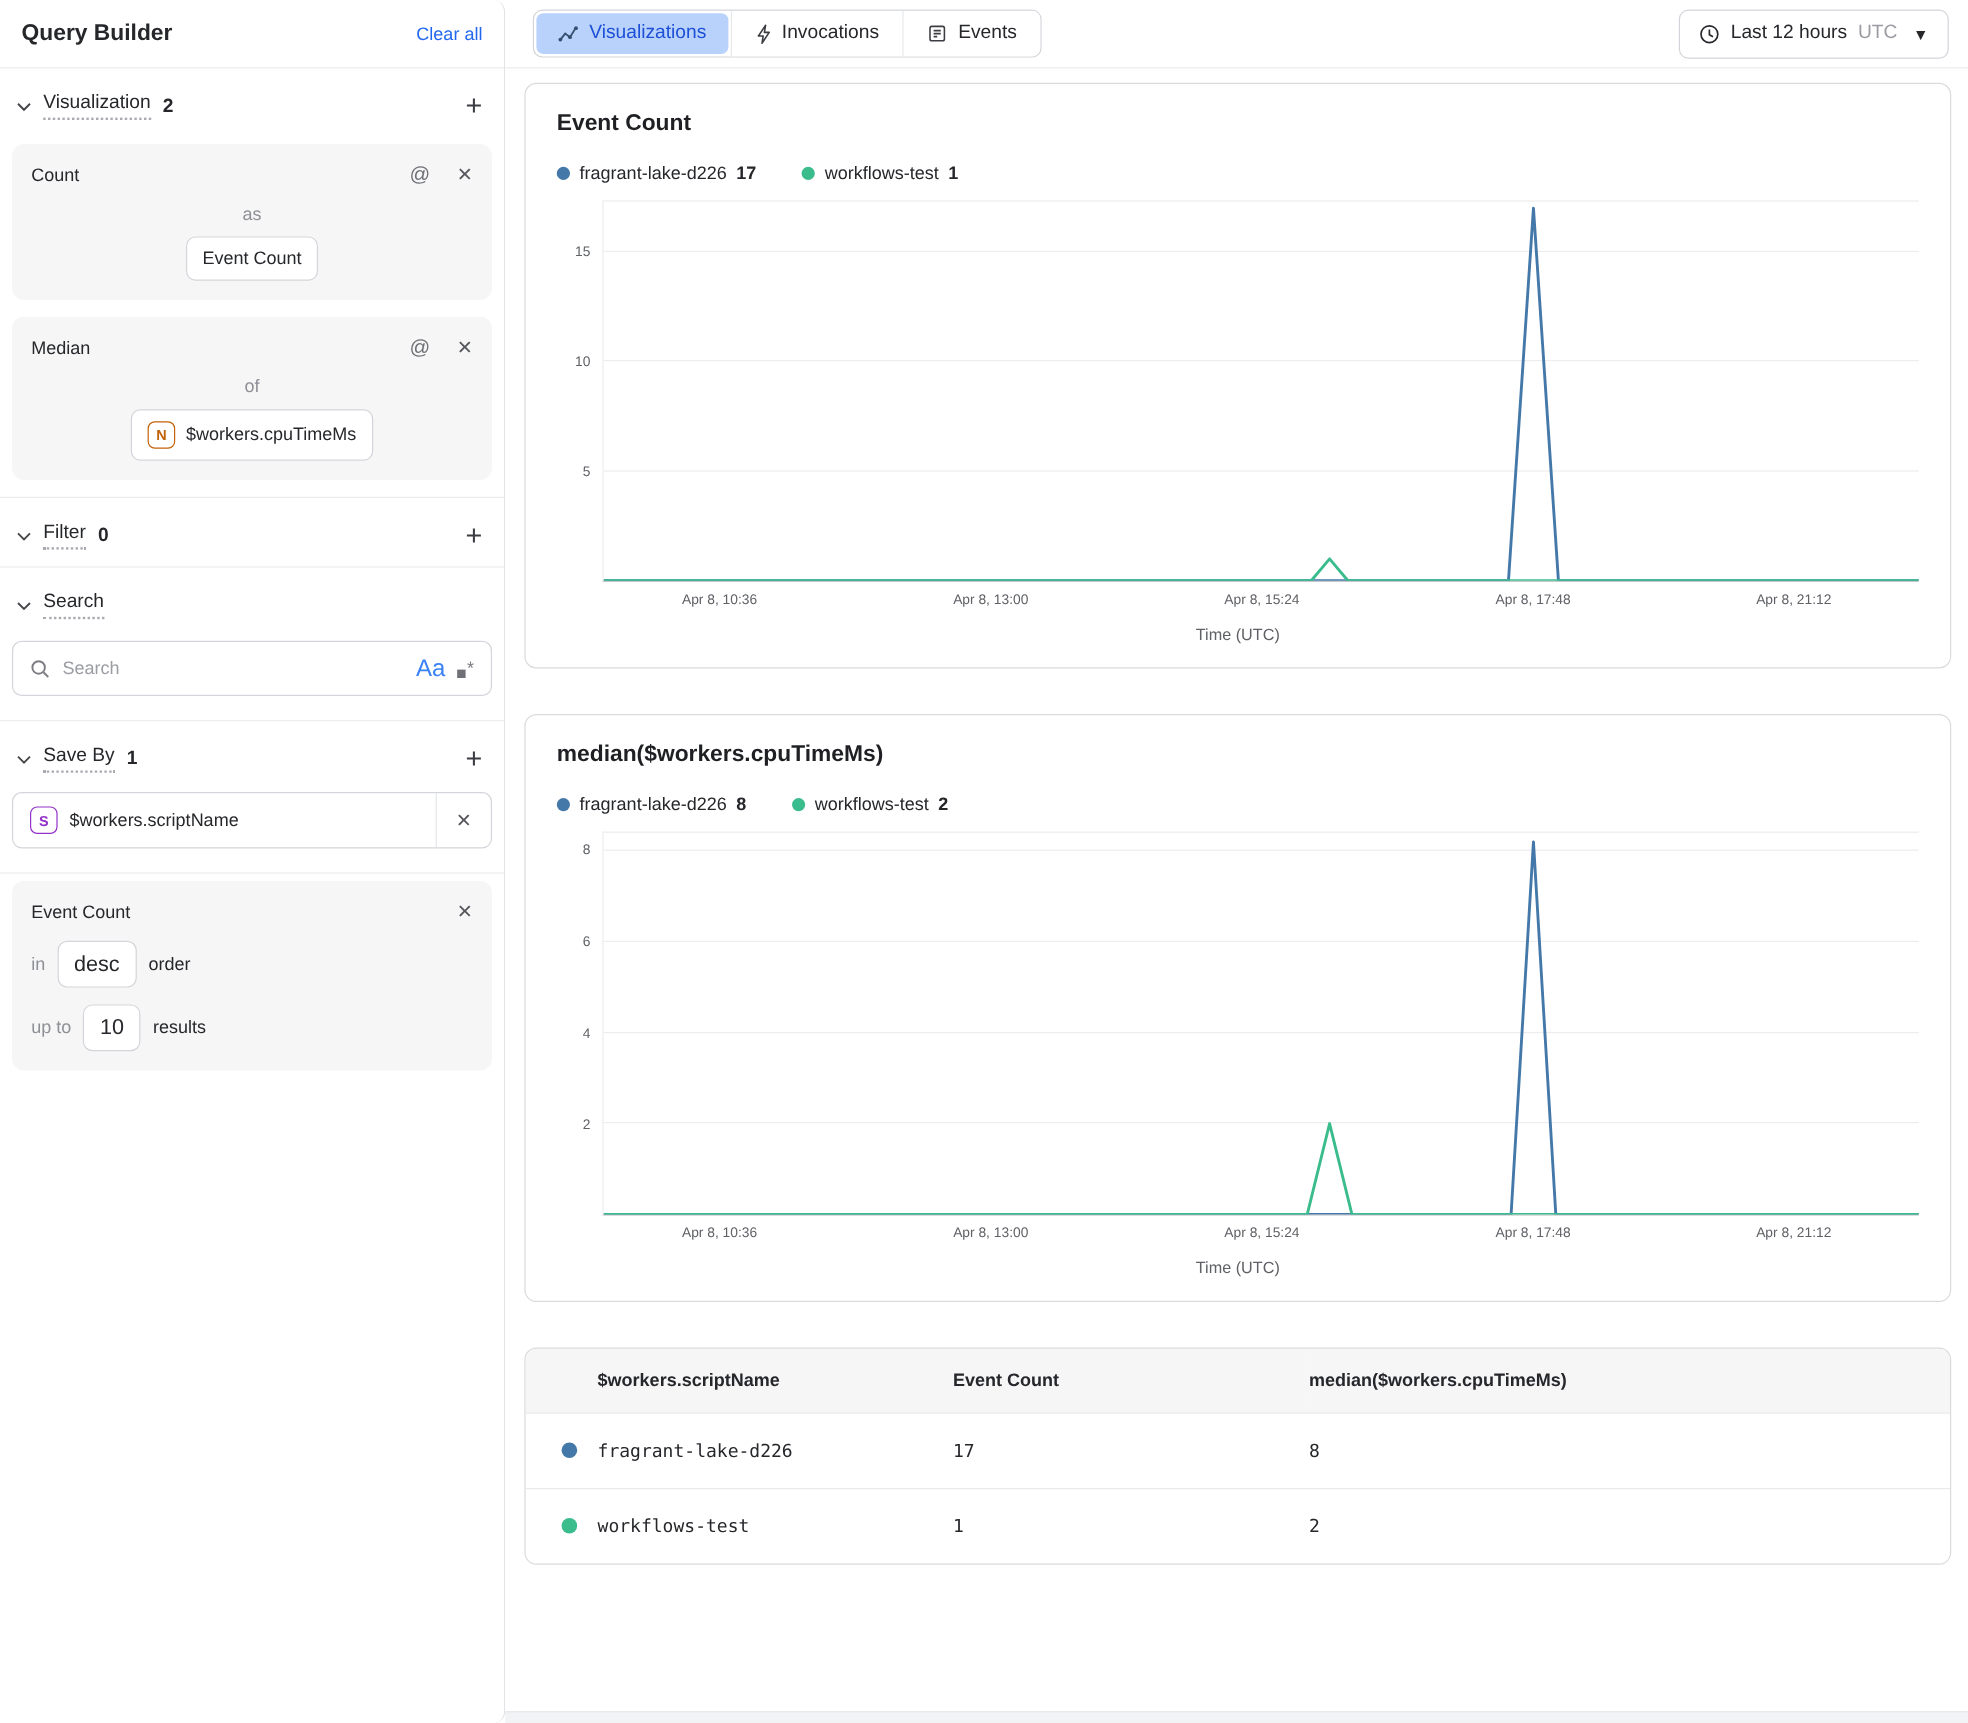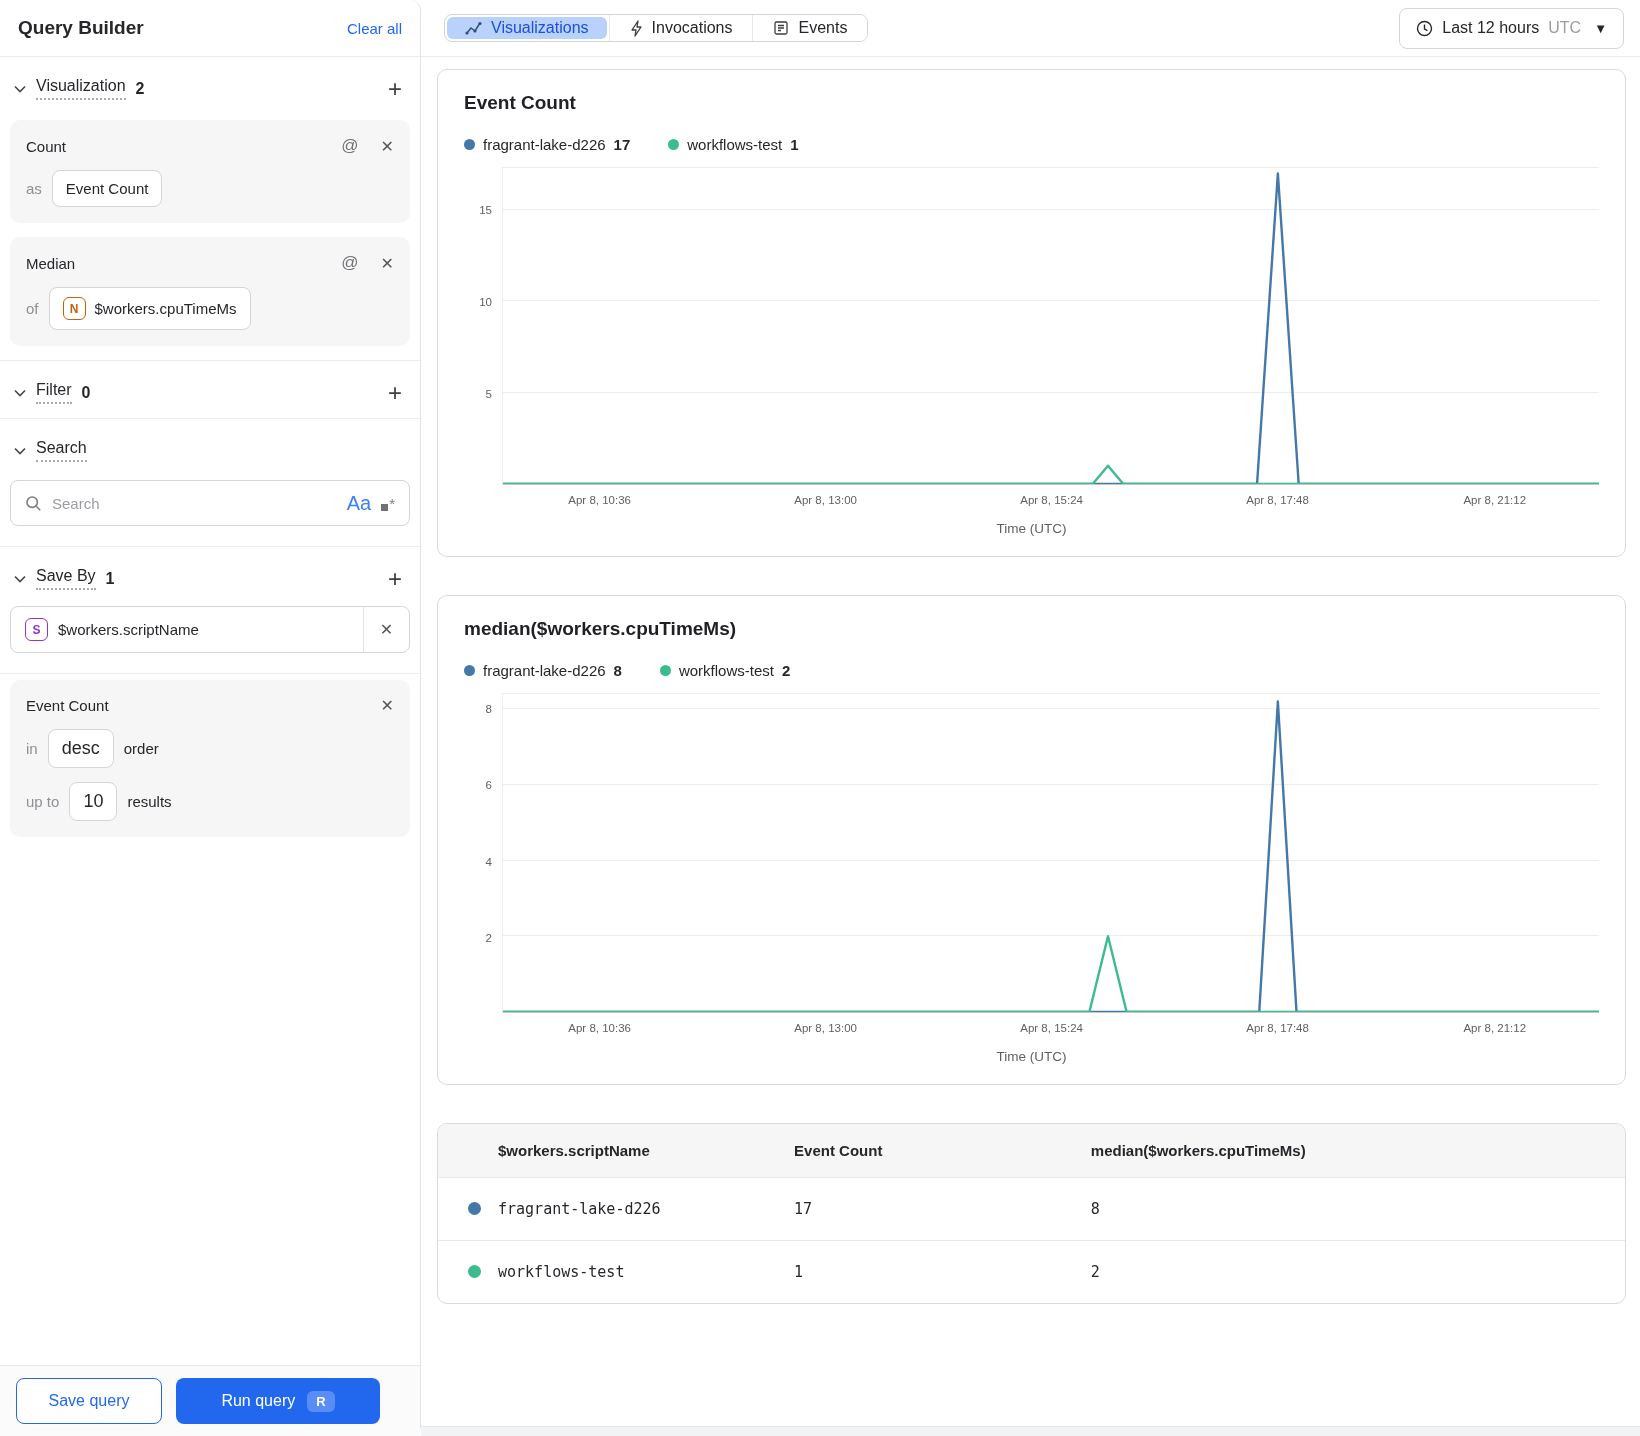--- a/index.html
+++ b/index.html
@@ -19,21 +19,21 @@
   .chev { width:16px; height:16px; margin-right:8px; color:#46474b; flex:none; }
   .sec-label { font-size:16px; color:#26272b; border-bottom:2px dotted #a9abb1; padding-bottom:3px; }
   .sec-count { font-size:16px; font-weight:bold; margin-left:10px; }
   .spacer { flex:1; }
   .plus { font-size:24px; line-height:20px; color:#3c3d42; cursor:pointer; font-weight:300; }
   .card { background:#f6f6f7; border-radius:10px; margin:6px 10px 14px 10px; padding:16px; }
   .card-head { display:flex; align-items:center; }
   .card-title { font-size:15px; color:#26272b; }
   .icon-at { color:#6f7176; font-size:17px; margin-left:auto; margin-right:22px; cursor:pointer; }
   .icon-x { color:#55565b; font-size:16px; cursor:pointer; }
-  .card-row { display:flex; align-items:center; margin-top:14px; gap:10px; }
+  .card-row { display:flex; align-items:center; margin-top:14px; gap:10px;flex-direction:column; }
   .muted { color:#8e9096; font-size:15px; }
   .pillbox { background:#fff; border:1px solid #d4d5da; border-radius:8px; padding:9px 13px;
     font-size:15px; display:inline-flex; align-items:center; gap:9px; }
   .badge { width:23px; height:23px; border-radius:6px; display:inline-flex; align-items:center;
     justify-content:center; font-size:12px; font-weight:bold; border:1.5px solid; flex:none; }
   .badge-n { color:#c2630a; border-color:#c2630a; background:#fff; }
   .badge-s { color:#9333c9; border-color:#9333c9; background:#fff; }
   .divider { border-top:1px solid #ececee; }
   .search-box { margin:4px 10px 20px 10px; height:46px; border:1px solid #d4d5da; border-radius:8px;
     display:flex; align-items:center; padding:0 14px; gap:10px; background:#fff; }
@@ -55,21 +55,21 @@
     align-items:center; padding:0 16px; gap:14px; }
   .btn { height:46px; border-radius:8px; font-size:16px; cursor:pointer; display:inline-flex;
     align-items:center; justify-content:center; font-family:"Liberation Sans", sans-serif; }
   .btn-outline { width:146px; background:#fff; border:1.5px solid #2268ef; color:#2268ef; }
   .btn-primary { width:204px; background:#2268ef; border:none; color:#fff; gap:12px; }
   .kbd { background:#5a8df3; color:#fff; border-radius:6px; font-size:13px; padding:3px 9px; font-weight:bold; }
 
   
   .main { flex:1; display:flex; flex-direction:column; background:#fff; }
   .topbar { height:56px; display:flex; align-items:center; padding:0 16px 0 23px; }
-  .tabs { display:flex; border:1px solid #d4d5da; border-radius:8px; overflow:hidden; background:#fff; height:28px; }
+  .tabs { display:flex; border:1px solid #d4d5da; border-radius:8px; overflow:hidden; background:#fff; height:40px; }
   .tab { display:flex; align-items:center; gap:9px; padding:0 20px; font-size:16px; cursor:pointer;
     color:#26272b; background:#fff; }
   .tab + .tab { border-left:1px solid #e7e8ea; }
   .tab.active { background:#b9d2fb; color:#1d4fd7; border-radius:6px; margin:2px; padding:0 18px; border-left:none; }
   .tab .ticon { color:#3c3d42; display:flex; }
   .tab.active .ticon { color:#33506e; }
   .timesel { margin-left:auto; height:41px; border:1px solid #d4d5da; border-radius:8px; display:flex;
     align-items:center; gap:9px; padding:0 16px; cursor:pointer; background:#fff; }
   .timesel .tlabel { font-size:16px; color:#26272b; }
   .timesel .tz { font-size:16px; color:#9b9da3; }
@@ -221,27 +221,20 @@
           <span>order</span>
         </div>
         <div class="ob-row">
           <span class="muted">up to</span>
           <span class="mini-box">10</span>
           <span>results</span>
         </div>
       </div>
     </div>
 
-    <div class="sb-footer">
-      <button class="btn btn-outline">Save query</button>
-      <button class="btn btn-primary">
-        <span>Run query</span>
-        <span class="kbd">R</span>
-      </button>
-    </div>
   </div>
 
   <div class="main">
     <div class="topbar">
       <div class="tabs">
         <div class="tab active">
           <span class="ticon">
             <svg width="17" height="15" viewBox="0 0 17 15" fill="none" stroke="currentColor" stroke-width="1.5">
                 <path d="M2 12l4-5 4 3 5-8"></path>
                 <circle cx="2" cy="12" r="1.6" fill="currentColor" stroke="none"></circle>

